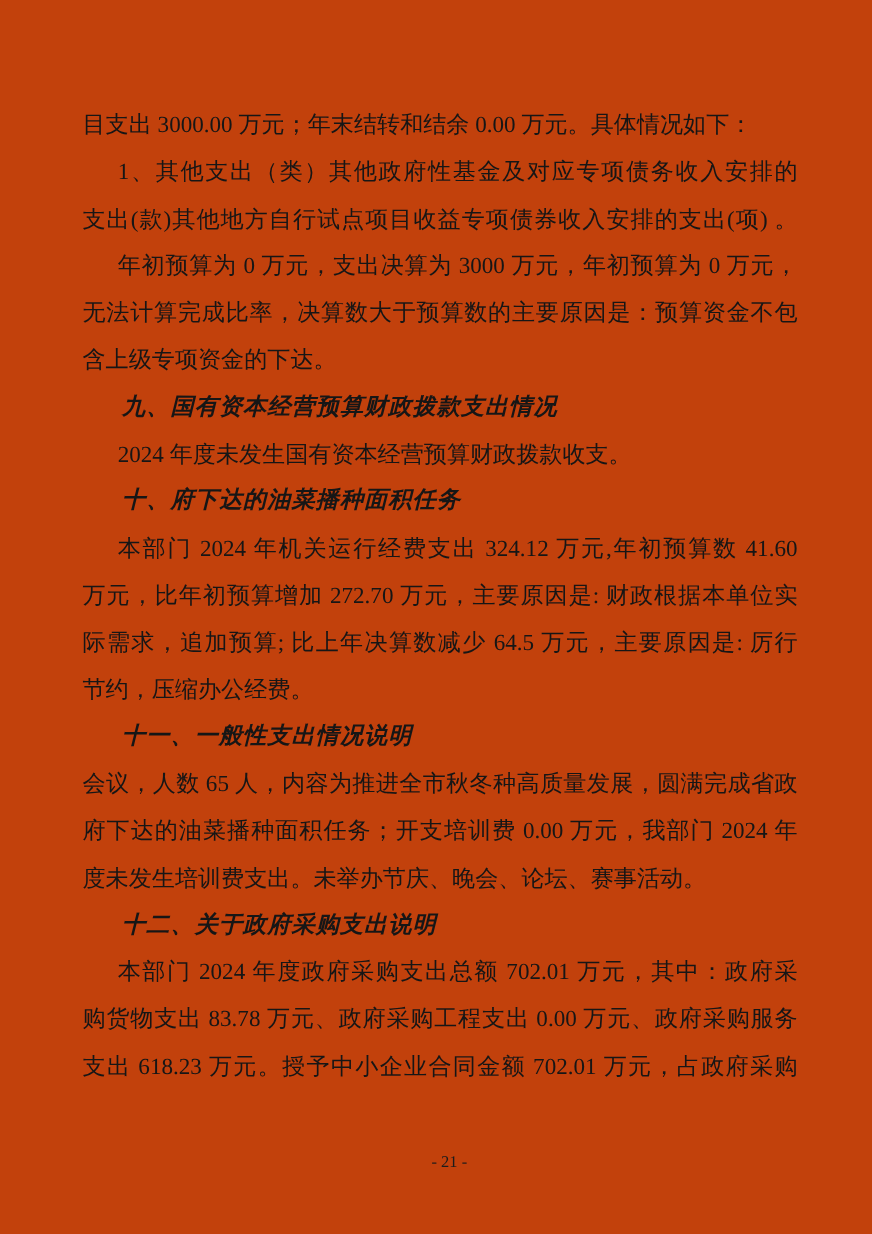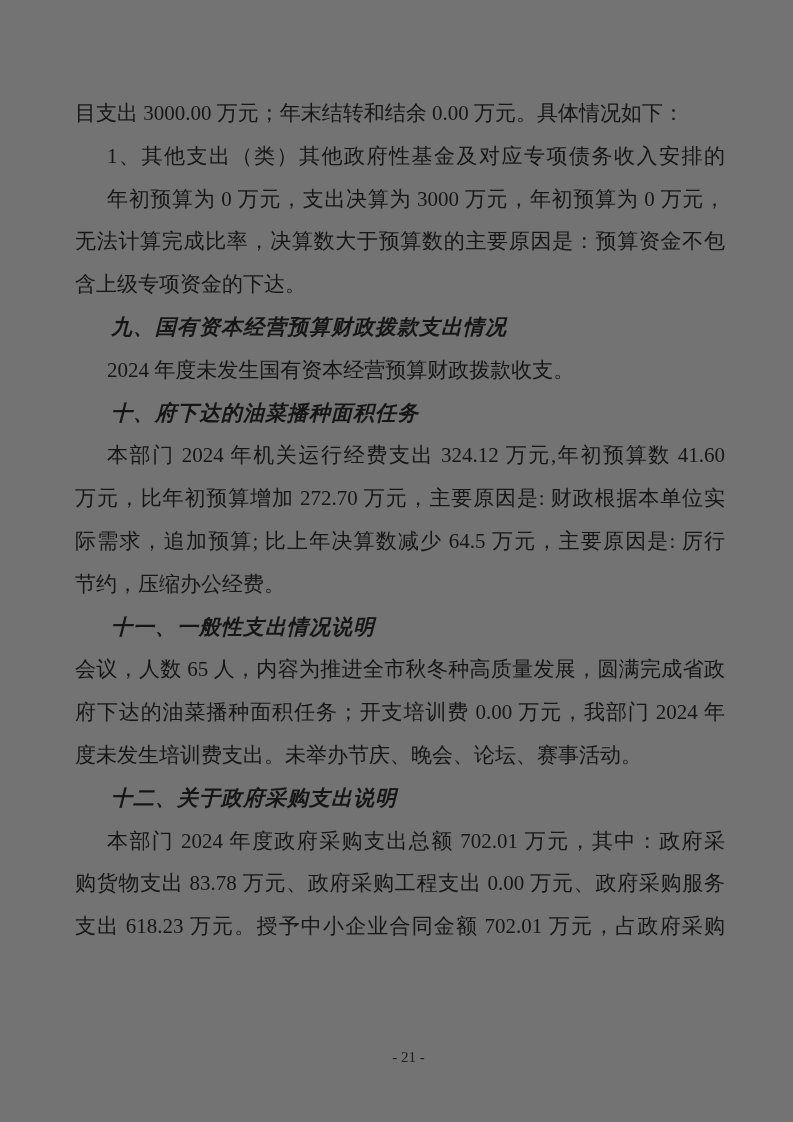--- a/index.html
+++ b/index.html
@@ -4,21 +4,21 @@
 <style>
   html, body {
     margin: 0;
     padding: 0;
     background: #ffffff;
   }
   .page {
     position: relative;
     width: 793px;
     height: 1122px;
-    background: #737373;
+    background: #c2410c;
     overflow: hidden;
     font-family: "Liberation Serif", "DejaVu Serif", serif;
     color: #161616;
   }
   .content {
     position: absolute;
     left: 75px;
     top: 92px;
     width: 650px;
   }
@@ -63,20 +63,21 @@
     margin-top: 16px;
   }
 </style>
 </head>
 <body>
 
 <div class="page">
   <div class="content">
     <div class="line left">目支出 3000.00 万元；年末结转和结余 0.00 万元。具体情况如下：</div>
     <div class="line fill indent">1、其他支出（类）其他政府性基金及对应专项债务收入安排的</div>
+    <div class="line fill">支出(款)其他地方自行试点项目收益专项债券收入安排的支出(项) 。</div>
     <div class="line fill indent">年初预算为 0 万元，支出决算为 3000 万元，年初预算为 0 万元，</div>
     <div class="line fill">无法计算完成比率，决算数大于预算数的主要原因是：预算资金不包</div>
     <div class="line left">含上级专项资金的下达。</div>
     <div class="line left heading">九、国有资本经营预算财政拨款支出情况</div>
     <div class="line left indent">2024 年度未发生国有资本经营预算财政拨款收支。</div>
     <div class="line left heading">十、府下达的油菜播种面积任务</div>
     <div class="line fill indent">本部门 2024 年机关运行经费支出 324.12 万元,年初预算数 41.60</div>
     <div class="line fill">万元，比年初预算增加 272.70 万元，主要原因是: 财政根据本单位实</div>
     <div class="line fill">际需求，追加预算; 比上年决算数减少 64.5 万元，主要原因是: 厉行</div>
     <div class="line left">节约，压缩办公经费。</div>

